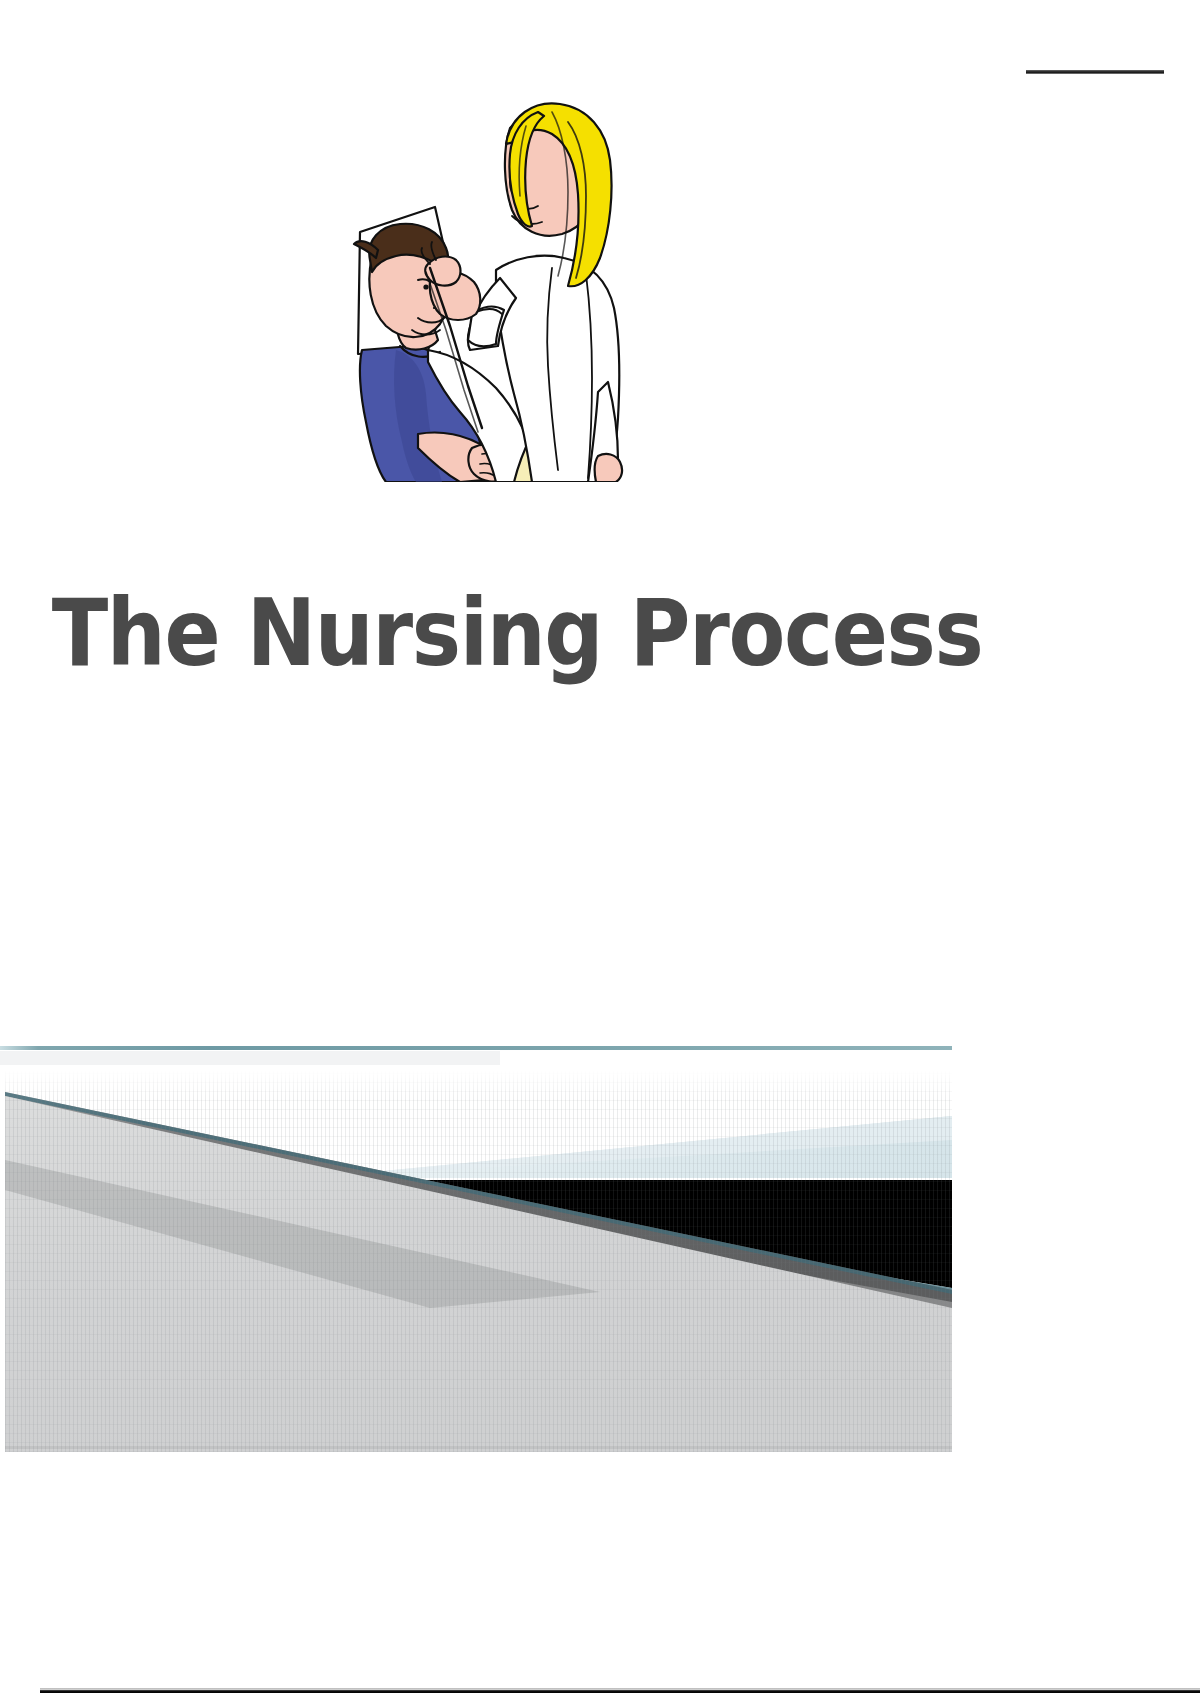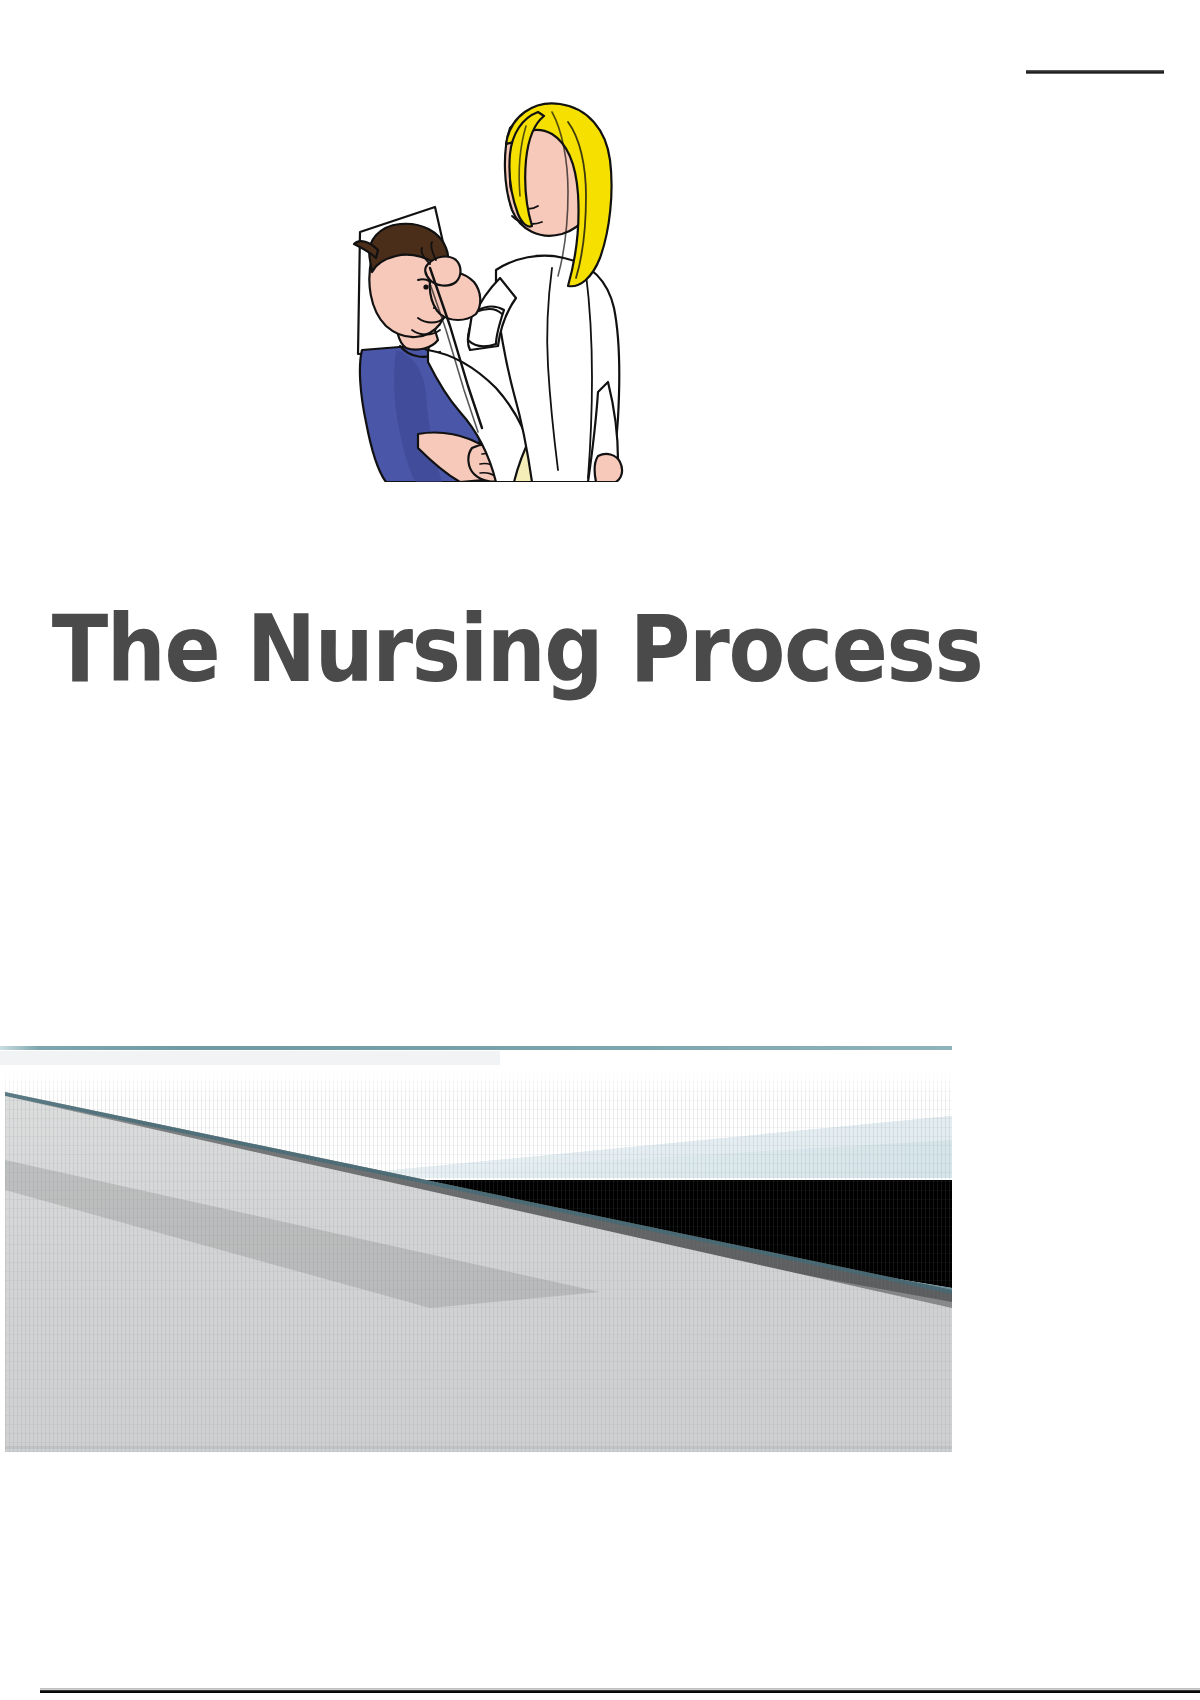--- a/index.html
+++ b/index.html
@@ -38,21 +38,21 @@
     top: 82px;
     width: 350px;
     height: 400px;
   }
   .clipart svg { display: block; width: 100%; height: 100%; }
 
   
   .title-block {
     position: absolute;
     left: 0;
-    top: 604px;
+    top: 588px;
     width: 1020px;
     text-align: left;
   }
   .title {
     display: inline-block;
     font-family: "DejaVu Sans", sans-serif;
     font-weight: bold;
     font-size: 92px;
     line-height: 1.0;
     letter-spacing: -1.5px;

